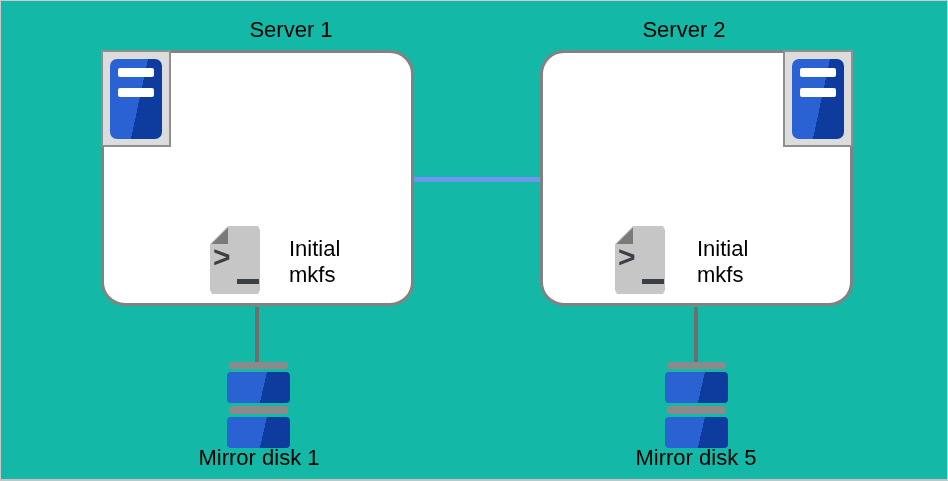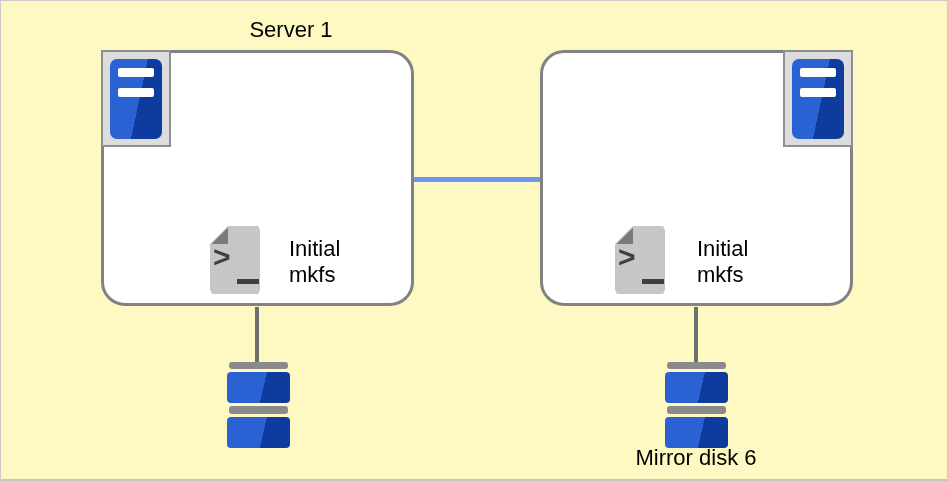--- a/index.html
+++ b/index.html
@@ -1,18 +1,18 @@
 <!DOCTYPE html>
 <html style="--accent-blue-light: #2a62d4; --accent-blue-dark: #0e3c9e; --link-blue: #6e96ee; --outline-gray: #828282; --icon-gray: #c6c6c6; --fold-gray: #7a7a7a; --bar-gray: #8a8a8a;"><head>
 <meta charset="utf-8">
 <style>
   html,body { margin:0; padding:0; background:#fff; }
   .canvas {
     position:relative; width:948px; height:481px; box-sizing:border-box;
-    background:#fef9c3; border:1px solid #cbcbcb; border-bottom:2px solid #c4c4c4;
+    background:#14b8a6; border:1px solid #cbcbcb; border-bottom:2px solid #c4c4c4;
     font-family:"Liberation Sans", sans-serif; color:#000; overflow:hidden;
   }
 
   
   .label { position:absolute; font-size:22px; line-height:24px; width:220px; text-align:center; white-space:nowrap; }
   #server1-label { left:180px; top:17px; }
   #server2-label { left:573px; top:17px; }
   #disk1-label   { left:148px; top:445px; }
   #disk2-label   { left:585px; top:445px; }
 
@@ -80,20 +80,21 @@
     background:linear-gradient(103deg, var(--accent-blue-light,#2a62d4) 57%, var(--accent-blue-dark,#0e3c9e) 57%);
   }
   .disk .midbar { height:8px; background:var(--bar-gray,#8a8a8a); border-radius:3px; margin:0 2px 3px 2px; }
 </style>
 </head>
 <body>
 
 <div class="canvas">
 
   <div class="label" id="server1-label">Server 1</div>
+  <div class="label" id="server2-label">Server 2</div>
 
   <div class="server-box" id="server1-box"></div>
   <div class="server-box" id="server2-box"></div>
 
   <div class="link-line"></div>
 
   <div class="icon-frame" id="server1-icon">
     <div class="tower">
       <div class="slot s1"></div>
       <div class="slot s2"></div>
@@ -137,15 +138,16 @@
     <div class="midbar"></div>
     <div class="platter"></div>
   </div>
   <div class="disk" id="disk2-icon">
     <div class="cap"></div>
     <div class="platter"></div>
     <div class="midbar"></div>
     <div class="platter"></div>
   </div>
 
-  <div class="label" id="disk2-label">Mirror disk 6</div>
+  <div class="label" id="disk1-label">Mirror disk 1</div>
+  <div class="label" id="disk2-label">Mirror disk 5</div>
 
 </div>
 
 </body></html>

